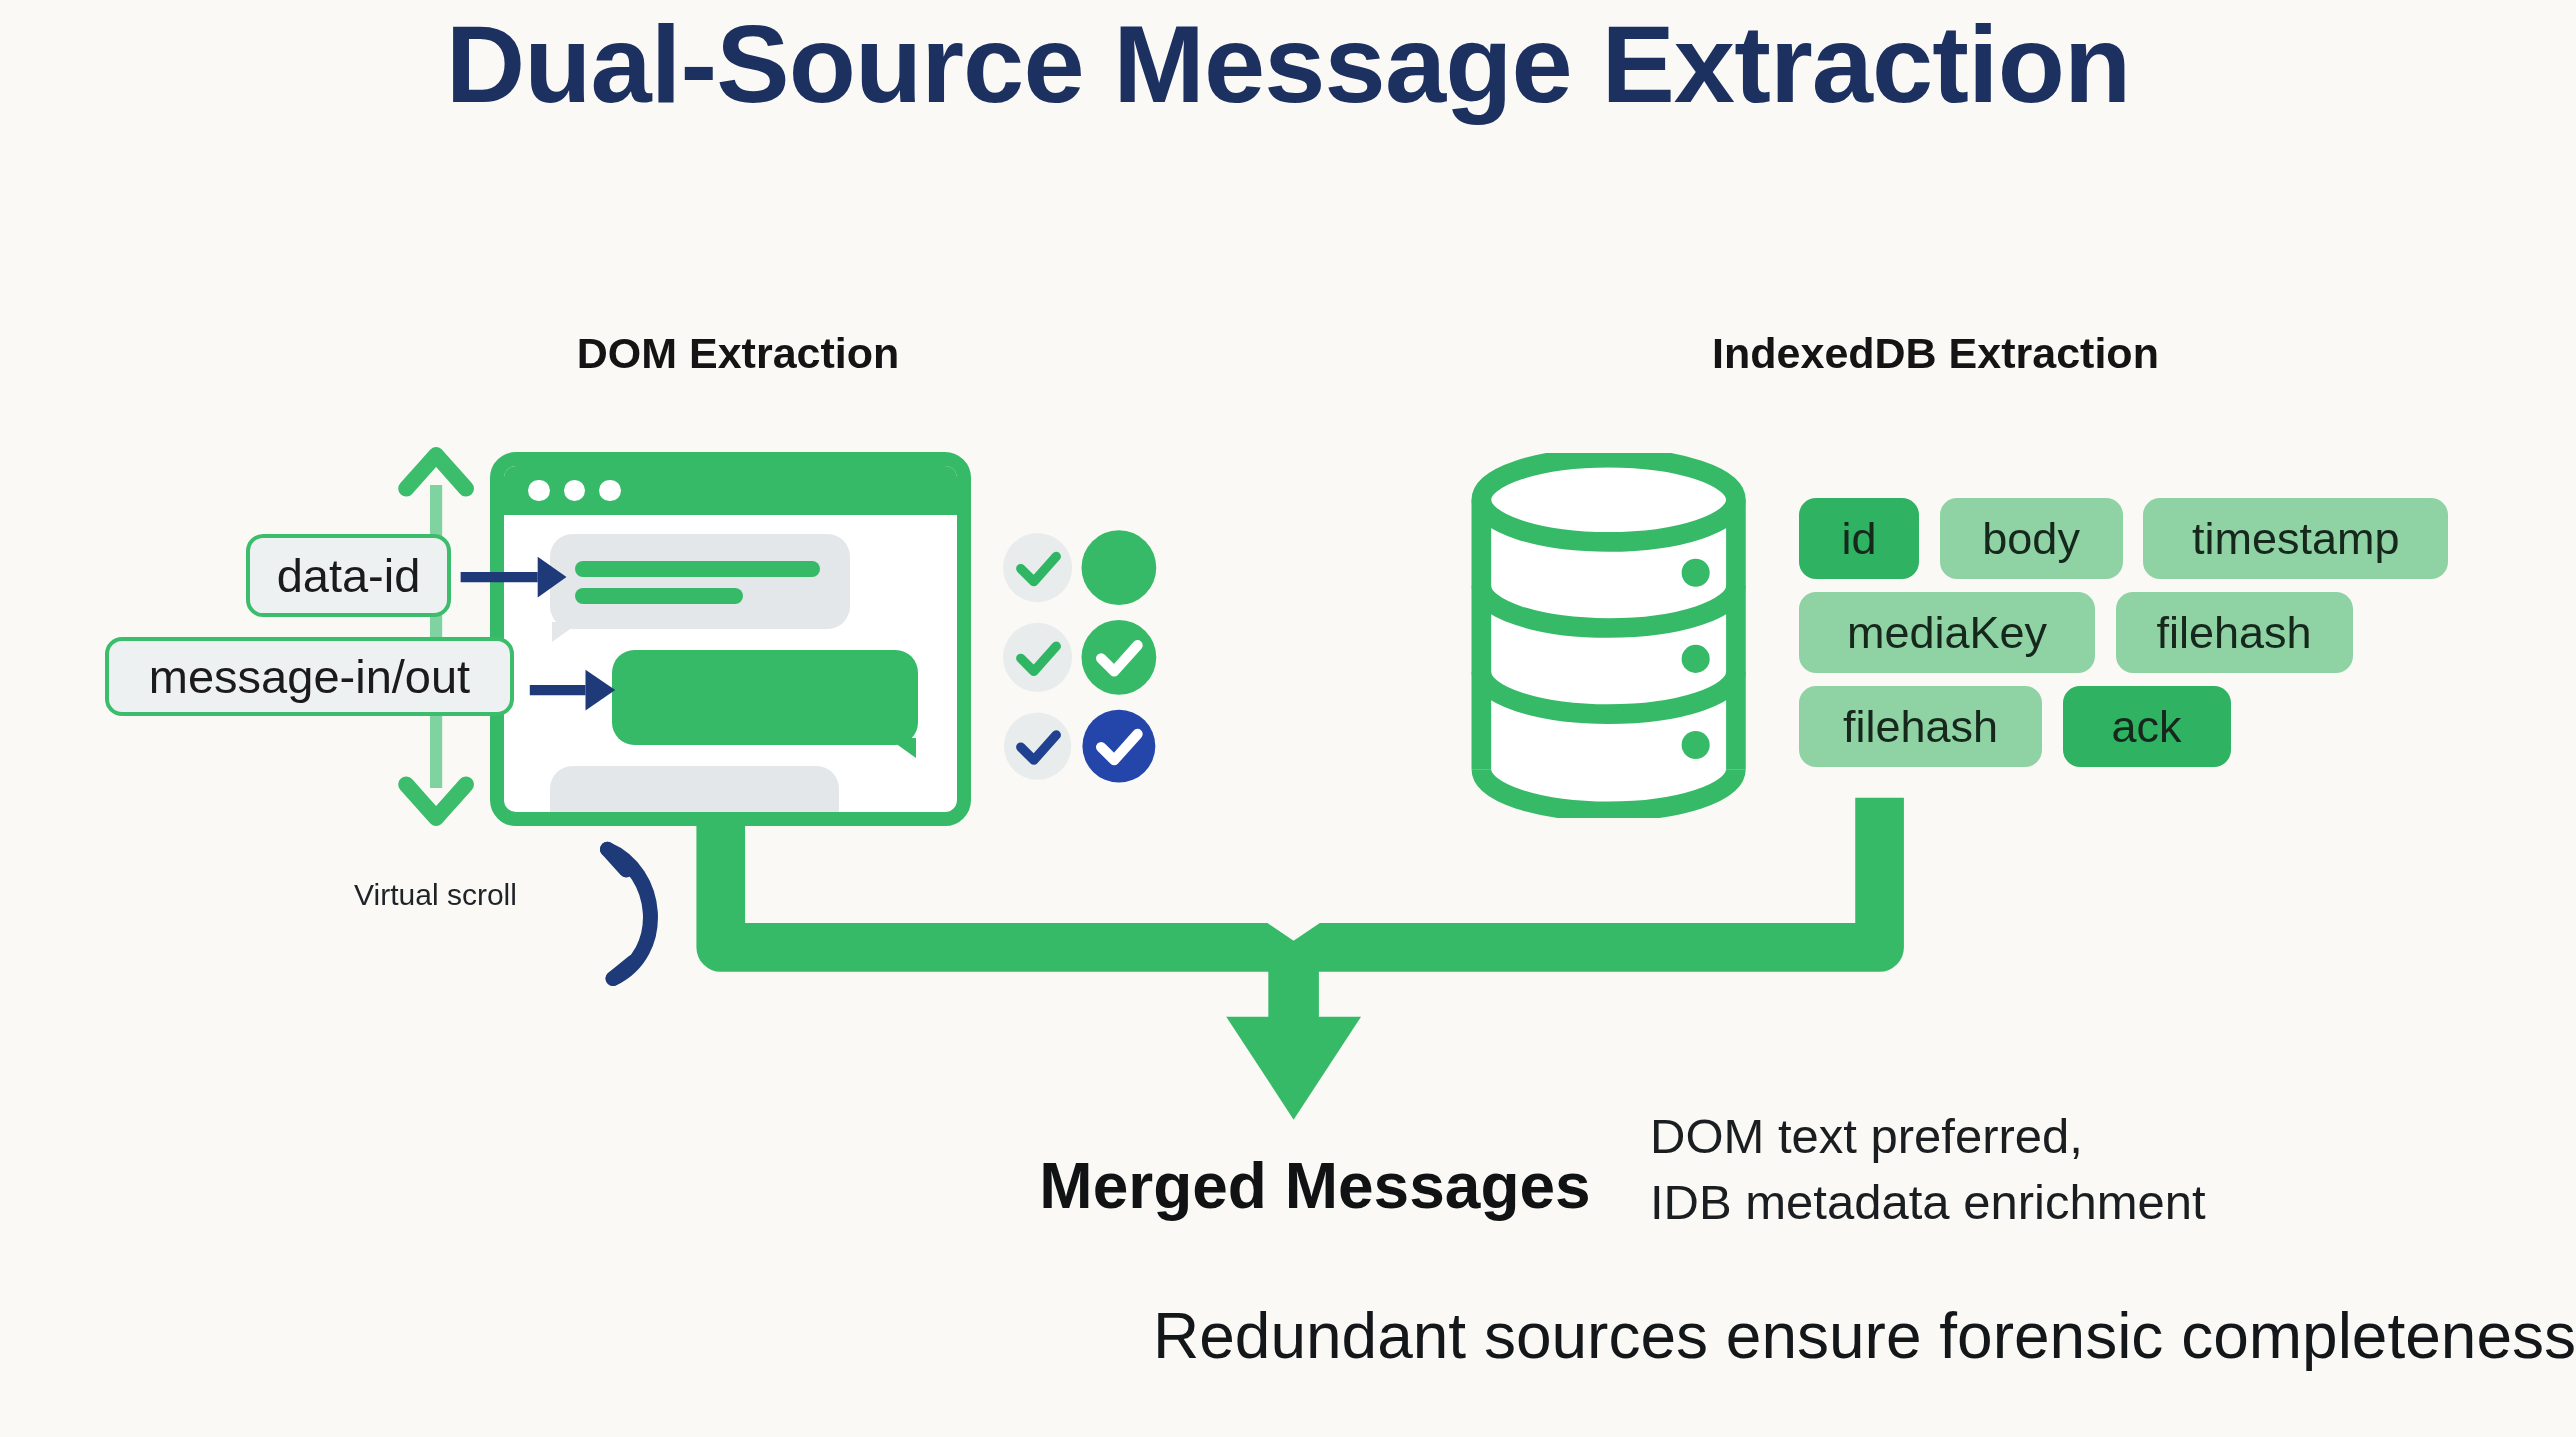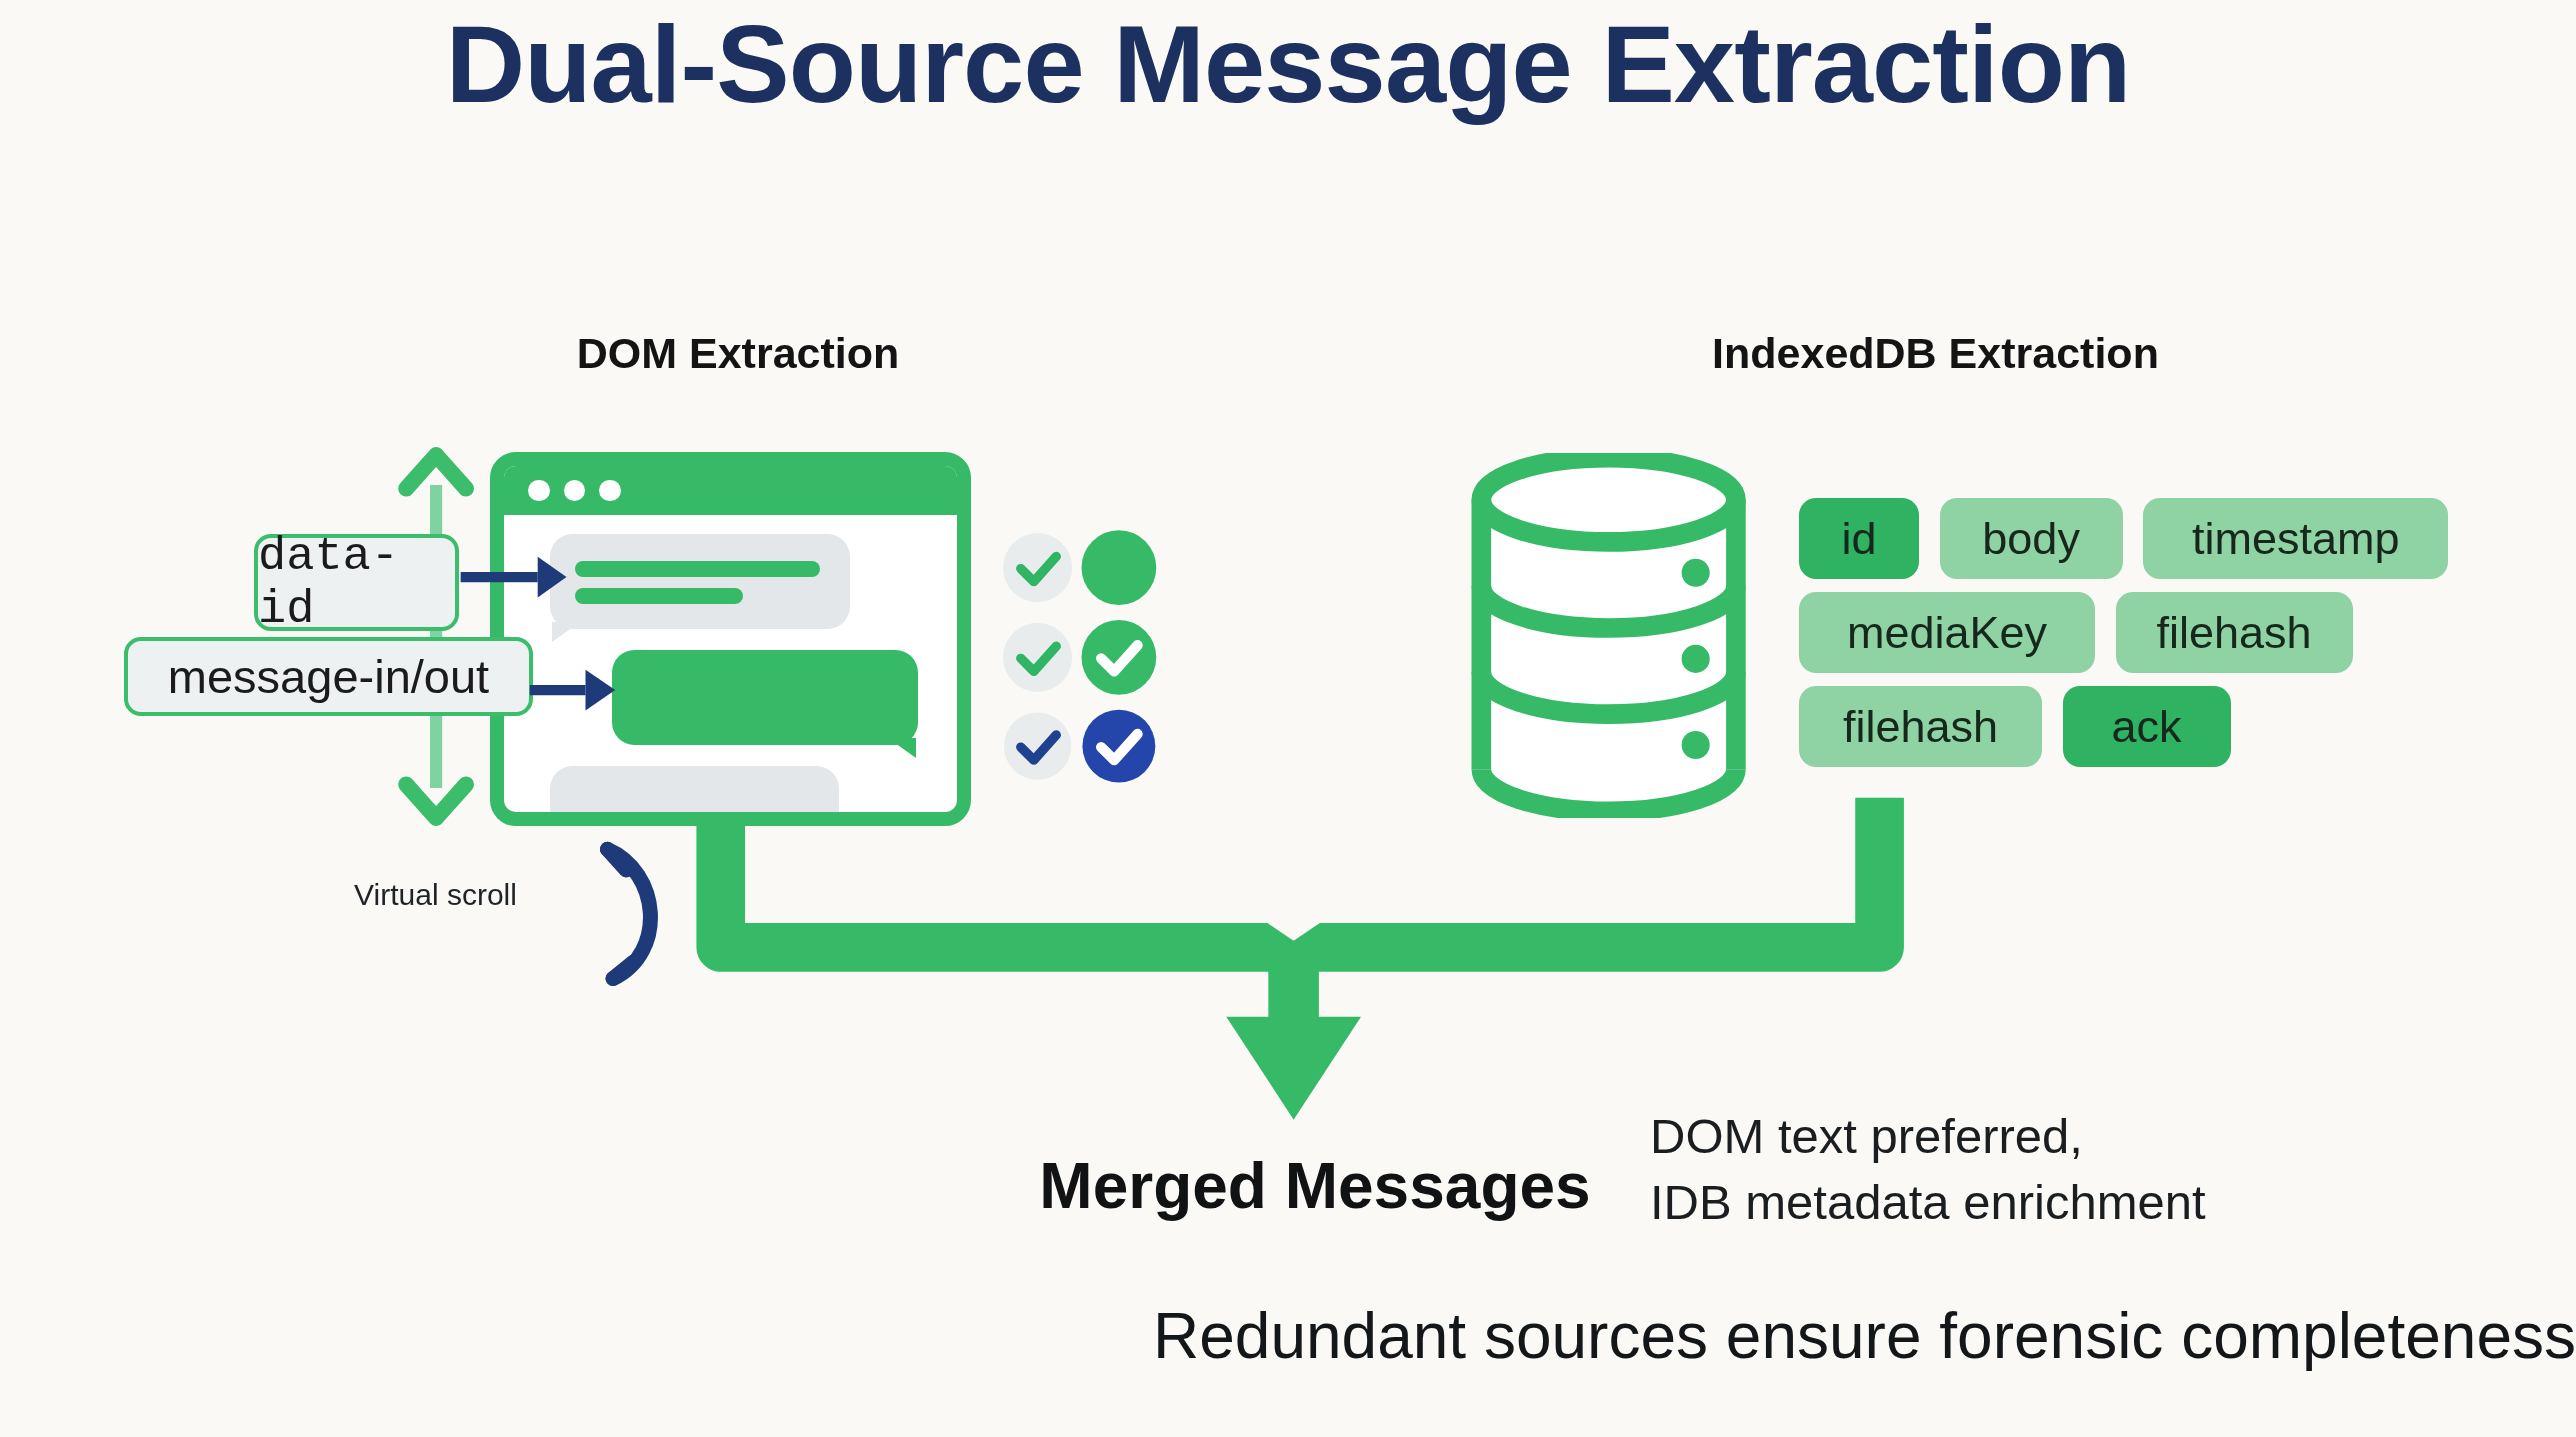--- a/index.html
+++ b/index.html
@@ -45,22 +45,22 @@
     content:''; position:absolute; right:1.9px; bottom:-13px; width:0; height:0;
     border-top:20.6px solid #36ba68; border-left:28px solid transparent;
   }
   .bubble-in2{left:46px; top:300px; width:289px; height:66px; background:#e3e7e9;}
   
   .anno-label{
     background:#eef1f2; border:4.7px solid #3cbd6c; border-radius:17px;
     display:flex; align-items:center; justify-content:center;
     font-size:47px; color:#1b1b1b; z-index:3; box-sizing:border-box;
   }
-  .label-dataid{left:254px; top:534px; width:205px; height:97px;font-family:Liberation Mono, monospace;}
-  .label-msg{left:124px; top:637px; width:409px; height:79px;}
+  .label-dataid{left:246px; top:534px; width:205px; height:83px;}
+  .label-msg{left:105px; top:637px; width:409px; height:79px;}
   
   .virtual-scroll{
     left:281px; top:878px; width:309px; text-align:center;
     font-size:30px; color:#1f2328;
   }
   
   .tags{left:1799px; top:498px; width:674px; z-index:2;}
   .tag-row{display:flex; gap:20.6px; margin-bottom:13px;}
   .tag{
     height:81px; border-radius:17px; box-sizing:border-box;

